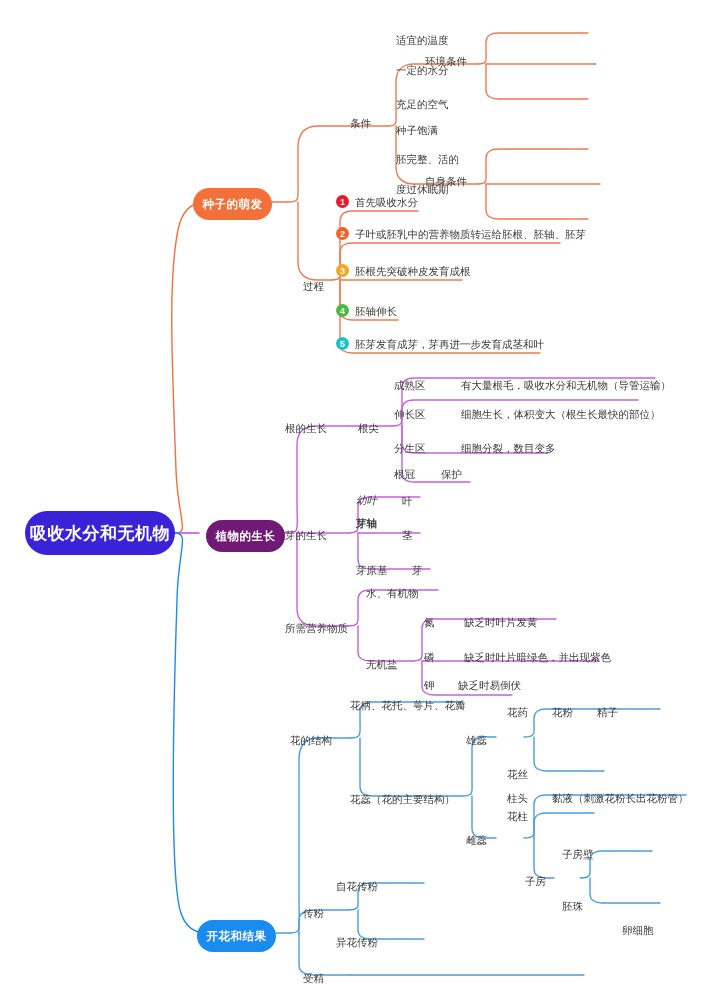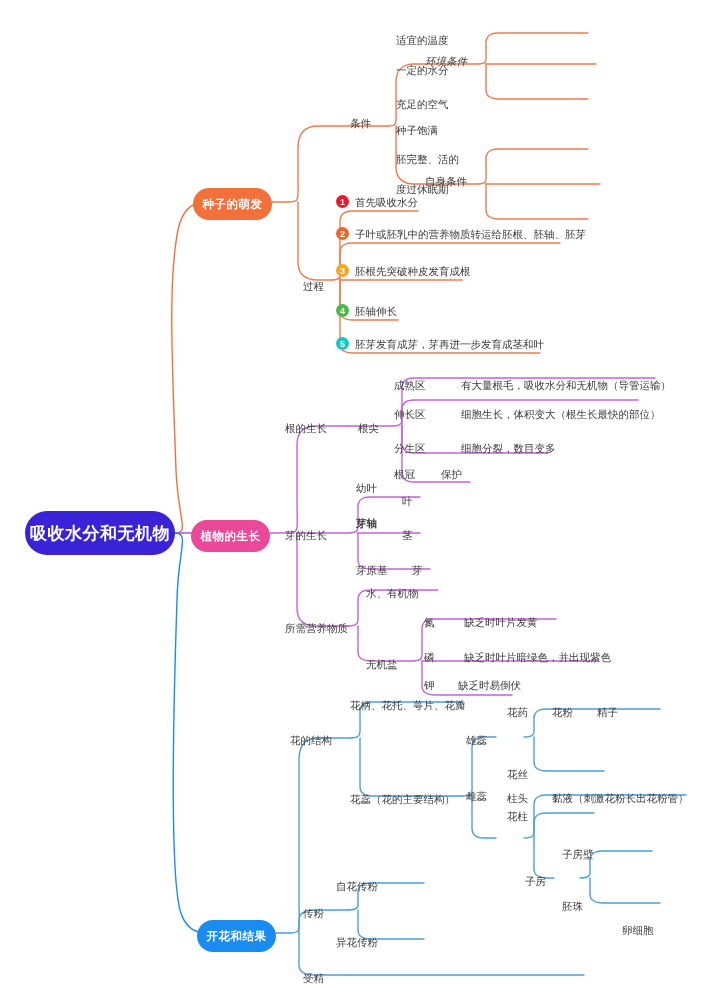--- a/index.html
+++ b/index.html
@@ -168,30 +168,30 @@
   </svg>
 
   <div class="node root-node" style="left:25px; top:511px; width:150px; height:44px; background:#3a22d6;">
     <span>吸收水分和无机物</span>
   </div>
 
   <div class="node branch-node" style="left:193px; top:188px; width:79px; height:27px; background:#f4703a;">
     <span>种子的萌发</span>
   </div>
 
-  <div class="node branch-node" style="left:191px; top:520px; width:79px; height:28px; background:#ec4899;">
+  <div class="node branch-node" style="left:206px; top:520px; width:79px; height:28px; background:#701a75;">
     <span>植物的生长</span>
   </div>
 
   <div class="node branch-node" style="left:197px; top:920px; width:79px; height:27px; background:#1a8cf0;">
     <span>开花和结果</span>
   </div>
 
   <div class="lbl lv2" style="left:350px; top:109px;">条件</div>
-  <div class="lbl lv3" style="left:425px; top:47px;font-style:italic;">环境条件</div>
+  <div class="lbl lv3" style="left:425px; top:47px;">环境条件</div>
   <div class="lbl lv3" style="left:425px; top:167px;">自身条件</div>
 
   <div class="lbl lv4" style="left:396px; top:26px;">适宜的温度</div>
   <div class="lbl lv4" style="left:396px; top:56px;">一定的水分</div>
   <div class="lbl lv4" style="left:396px; top:90px;">充足的空气</div>
 
   <div class="lbl lv4" style="left:396px; top:116px;">种子饱满</div>
   <div class="lbl lv4" style="left:396px; top:145px;">胚完整、活的</div>
   <div class="lbl lv4" style="left:396px; top:175px;">度过休眠期</div>
 
@@ -224,21 +224,21 @@
   <div class="lbl lv4" style="left:394px; top:371px;">成熟区</div>
   <div class="lbl lv4" style="left:461px; top:371px;">有大量根毛，吸收水分和无机物（导管运输）</div>
   <div class="lbl lv4" style="left:394px; top:400px;">伸长区</div>
   <div class="lbl lv4" style="left:461px; top:400px;">细胞生长，体积变大（根生长最快的部位）</div>
   <div class="lbl lv4" style="left:394px; top:434px;">分生区</div>
   <div class="lbl lv4" style="left:461px; top:434px;">细胞分裂，数目变多</div>
   <div class="lbl lv4" style="left:394px; top:460px;">根冠</div>
   <div class="lbl lv4" style="left:441px; top:460px;">保护</div>
 
   <div class="lbl lv2" style="left:285px; top:521px;">芽的生长</div>
-  <div class="lbl lv4" style="left:356px; top:474px;">幼叶</div>
+  <div class="lbl lv4" style="left:356px; top:486px;font-style:italic;">幼叶</div>
   <div class="lbl lv4" style="left:402px; top:487px;">叶</div>
   <div class="lbl lv4" style="left:356px; top:509px;font-weight:bold;">芽轴</div>
   <div class="lbl lv4" style="left:402px; top:521px;">茎</div>
   <div class="lbl lv4" style="left:356px; top:556px;">芽原基</div>
   <div class="lbl lv4" style="left:412px; top:556px;">芽</div>
 
   <div class="lbl lv2" style="left:285px; top:614px;">所需营养物质</div>
   <div class="lbl lv4" style="left:366px; top:579px;">水、有机物</div>
   <div class="lbl lv3" style="left:366px; top:650px;">无机盐</div>
 
@@ -252,21 +252,21 @@
   <div class="lbl lv2" style="left:290px; top:726px;">花的结构</div>
   <div class="lbl lv4" style="left:350px; top:691px;">花柄、花托、萼片、花瓣</div>
   <div class="lbl lv3" style="left:350px; top:785px;">花蕊（花的主要结构）</div>
 
   <div class="lbl lv3" style="left:466px; top:726px;">雄蕊</div>
   <div class="lbl lv4" style="left:507px; top:698px;">花药</div>
   <div class="lbl lv4" style="left:552px; top:698px;">花粉</div>
   <div class="lbl lv4" style="left:597px; top:698px;">精子</div>
   <div class="lbl lv4" style="left:507px; top:760px;">花丝</div>
 
-  <div class="lbl lv3" style="left:466px; top:782px;">雌蕊</div>
+  <div class="lbl lv3" style="left:466px; top:826px;">雌蕊</div>
   <div class="lbl lv4" style="left:507px; top:784px;">柱头</div>
   <div class="lbl lv4" style="left:552px; top:784px;">黏液（刺激花粉长出花粉管）</div>
   <div class="lbl lv4" style="left:507px; top:802px;">花柱</div>
 
   <div class="lbl lv3" style="left:525px; top:867px;">子房</div>
   <div class="lbl lv4" style="left:562px; top:840px;">子房壁</div>
   <div class="lbl lv4" style="left:562px; top:892px;">胚珠</div>
   <div class="lbl lv4" style="left:611px; top:916px;padding-left:11px;">卵细胞</div>
 
   <div class="lbl lv2" style="left:303px; top:899px;">传粉</div>

